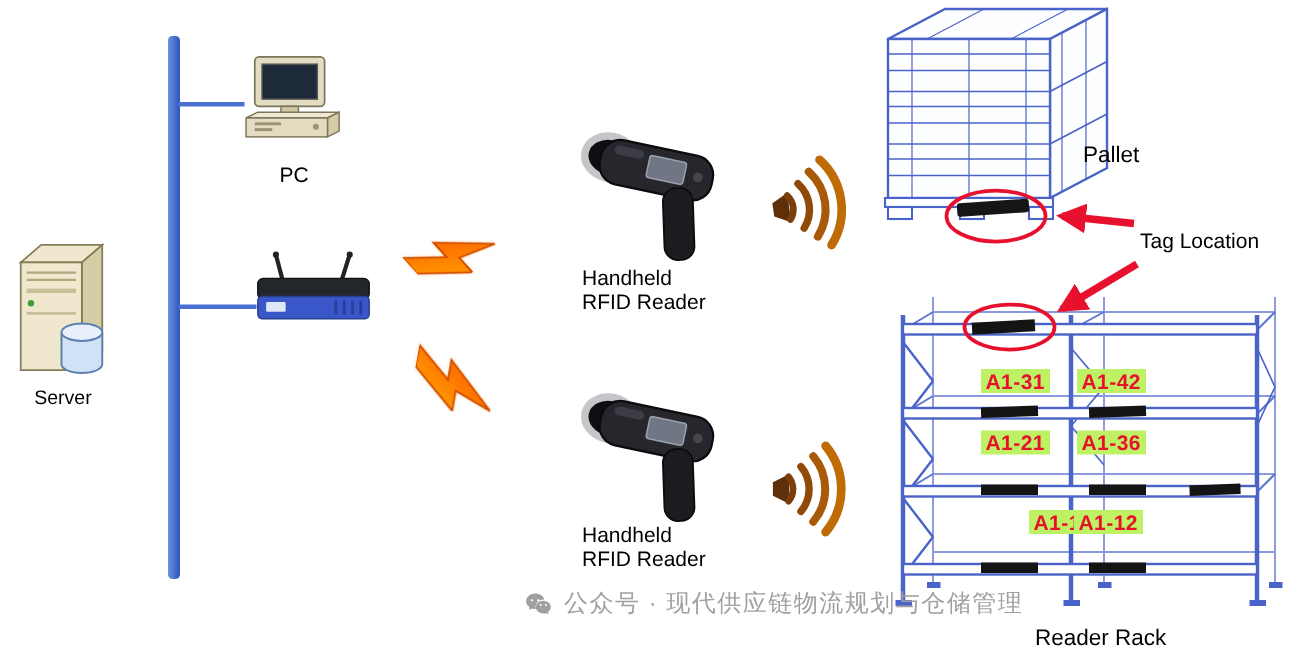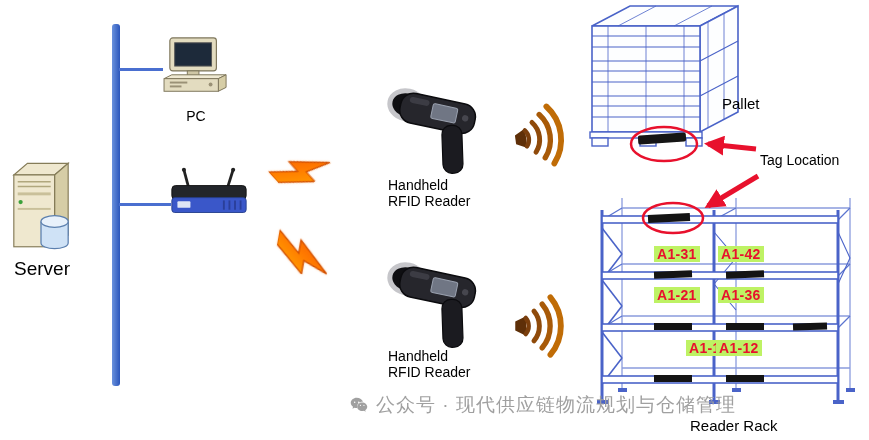--- a/index.html
+++ b/index.html
@@ -11,21 +11,21 @@
   .lbl{font-size:14px;color:#000;line-height:1.15;}
   .lbl-c{text-align:center;}
   .backbone{
     left:112px;top:24px;width:8px;height:362px;border-radius:3px;
     background:linear-gradient(90deg,#6a92dd,#2a55bb);
   }
   .connector{height:3px;background:#4a6fd0;}
   .conn-pc{left:119px;top:68px;width:44px;}
   .conn-router{left:119px;top:203px;width:52px;}
   .server-icon{left:8px;top:156px;width:66px;height:100px;}
-  .server-lbl{left:10px;top:258px;width:64px;font-size:19px;}
+  .server-lbl{left:10px;top:258px;width:64px;font-size:13px;}
   .pc-icon{left:162px;top:36px;width:70px;height:64px;}
   .pc-lbl{left:168px;top:108px;width:56px;}
   .router-icon{left:170px;top:166px;width:78px;height:54px;}
   .wlan-lbl{left:138px;top:229px;width:140px;}
   .bolt{filter:drop-shadow(0 0 1px rgba(255,122,0,.4));}
   .bolt-top{left:280px;top:142px;width:40px;height:52px;transform:rotate(-132deg);}
   .bolt-bottom{left:282px;top:226px;width:42px;height:54px;transform:rotate(-80deg);}
   .reader-top{left:383px;top:86px;width:112px;height:96px;}
   .reader-top-lbl{left:388px;top:177px;width:110px;}
   .reader-bottom{left:383px;top:260px;width:112px;height:96px;}
@@ -42,22 +42,22 @@
   .circle-rack{left:640px;top:200px;width:66px;height:36px;}
   .rack-loc{
     font-size:14px;font-weight:600;color:#e8112d;background:#bef264;
     padding:0 3px;letter-spacing:.3px;
   }
   .loc-11{left:654px;top:246px;} .loc-12{left:718px;top:246px;}
   .loc-21{left:654px;top:287px;} .loc-22{left:718px;top:287px;}
   .loc-31{left:654px;top:340px;margin-left:32px;} .loc-32{left:716px;top:340px;}
   .rack-lbl{left:690px;top:417px;font-size:15px;}
   .watermark{
-    left:348px;top:392px;display:flex;align-items:center;gap:6px;
-    color:#a0a0a0;font-size:19px;letter-spacing:1px;white-space:nowrap;
+    left:348px;top:392px;display:flex;align-items:flex-start;gap:6px;
+    color:#a0a0a0;font-size:16px;letter-spacing:1px;white-space:nowrap;
   }
 </style>
 </head>
 <body>
 
 <div id="stage">
 
   <div class="abs backbone"></div>
   <div class="abs connector conn-pc"></div>
   <div class="abs connector conn-router"></div>

